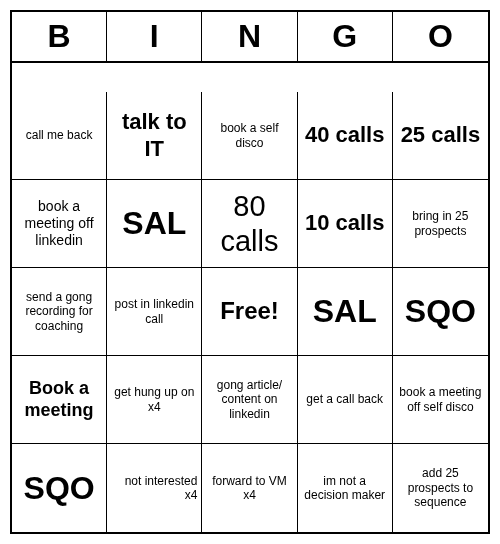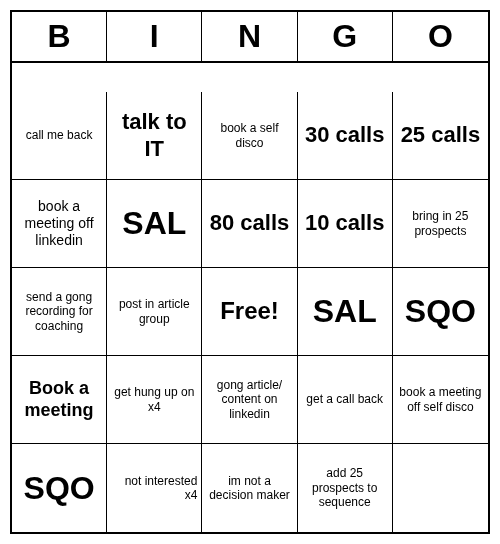--- a/index.html
+++ b/index.html
@@ -59,35 +59,36 @@
   <div class="header-cell">B</div>
       <div class="header-cell">I</div>
       <div class="header-cell">N</div>
       <div class="header-cell">G</div>
       <div class="header-cell">O</div>
     </div>
   <div class="bingo-grid">
   <div class="cell" style="font-size: 12px;">call me back</div>
       <div class="cell" style="font-size: 22px; font-weight: bold;">talk to IT</div>
       <div class="cell" style="font-size: 12px;">book a self disco</div>
-      <div class="cell" style="font-size: 22px; font-weight: bold;">30 calls</div>
+      <div class="cell" style="font-size: 22px; font-weight: bold;">40 calls</div>
       <div class="cell" style="font-size: 22px; font-weight: bold;">25 calls</div>
       <div class="cell" style="font-size: 14px;">book a meeting off linkedin</div>
       <div class="cell" style="font-size: 32px; font-weight: bold;">SAL</div>
-      <div class="cell" style="font-size: 22px; font-weight: bold; text-align: right;">80 calls</div>
+      <div class="cell" style="font-size: 29px; font-weight: normal;">80 calls</div>
       <div class="cell" style="font-size: 22px; font-weight: bold;">10 calls</div>
       <div class="cell" style="font-size: 12px;">bring in 25 prospects</div>
       <div class="cell" style="font-size: 12px;">send a gong recording for coaching</div>
-      <div class="cell" style="font-size: 12px;">post in article group</div>
+      <div class="cell" style="font-size: 12px;">post in linkedin call</div>
       <div class="cell" style="font-size: 24px; font-weight: bold;">Free!</div>
       <div class="cell" style="font-size: 32px; font-weight: bold;">SAL</div>
       <div class="cell" style="font-size: 32px; font-weight: bold;">SQO</div>
       <div class="cell" style="font-size: 18px; font-weight: bold;">Book a meeting</div>
       <div class="cell" style="font-size: 12px;">get hung up on x4</div>
       <div class="cell" style="font-size: 12px;">gong article/ content on linkedin</div>
       <div class="cell" style="font-size: 12px; text-align: right;">get a call back</div>
       <div class="cell" style="font-size: 12px;">book a meeting off self disco</div>
       <div class="cell" style="font-size: 32px; font-weight: bold;">SQO</div>
       <div class="cell" style="font-size: 12px; text-align: right;">not interested x4</div>
+      <div class="cell" style="font-size: 12px;">forward to VM x4</div>
       <div class="cell" style="font-size: 12px;">im not a decision maker</div>
       <div class="cell" style="font-size: 12px;">add 25 prospects to sequence</div>
     </div>
 </div>
 
 </body></html>

